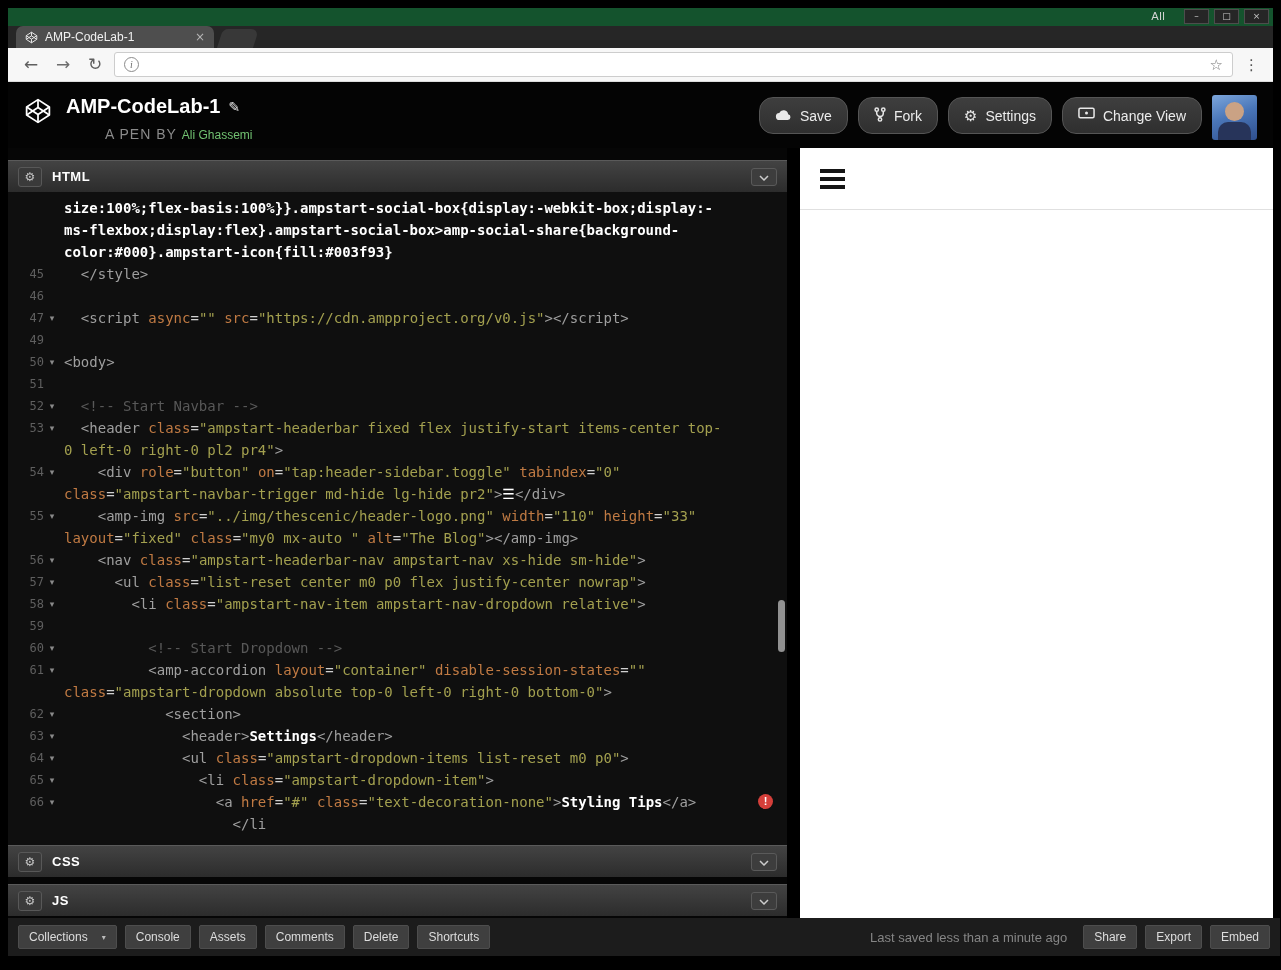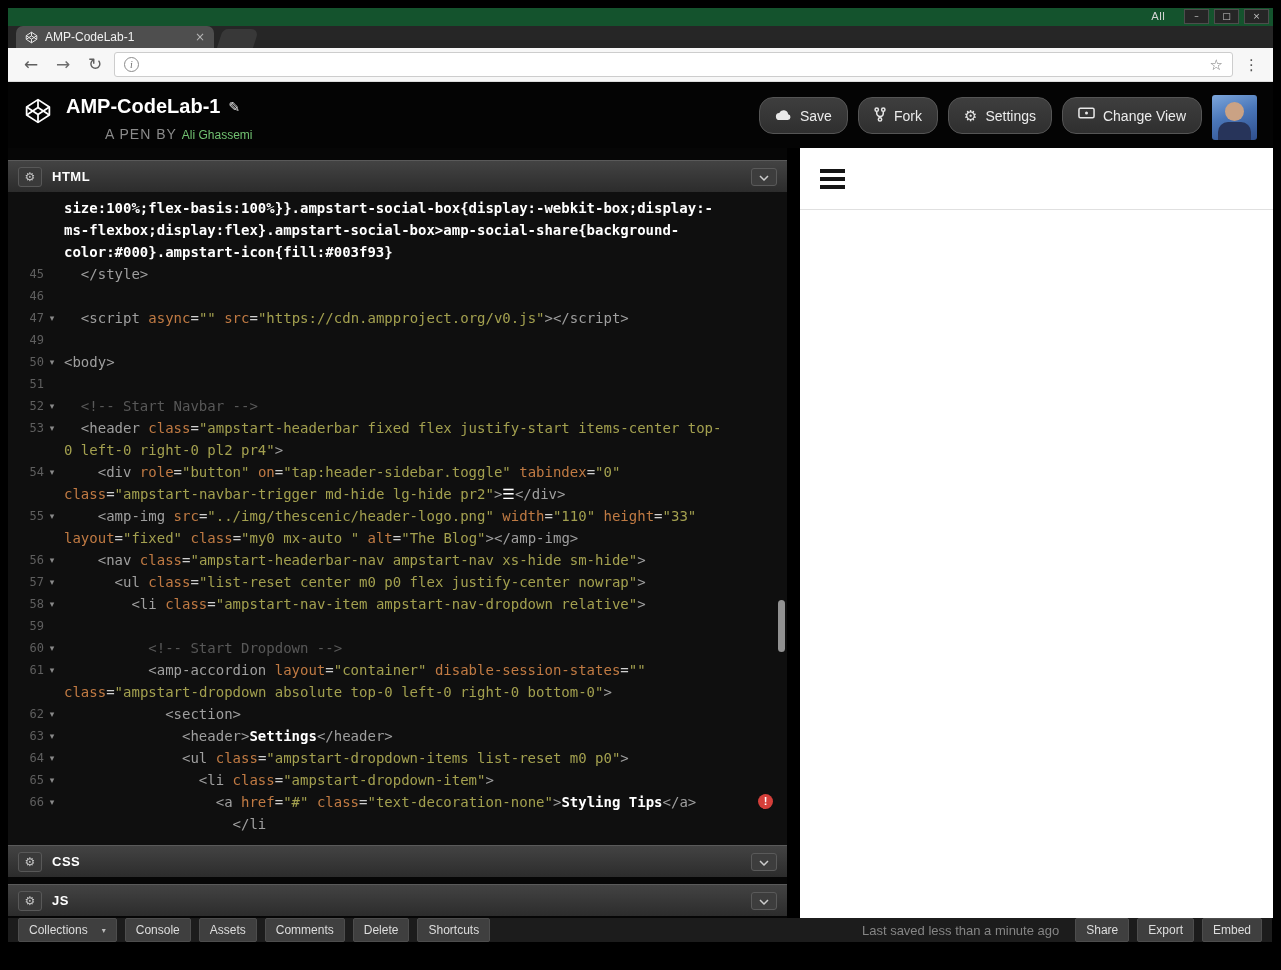--- a/index.html
+++ b/index.html
@@ -93,21 +93,21 @@
                   background:#919191; border-radius:4px; }
 
   
   .preview { position:absolute; left:800px; top:148px; width:473px; height:770px; background:#fff; }
   .pv-header { height:62px; border-bottom:1px solid #e0e0e0; position:relative; }
   .hamburger { position:absolute; left:20px; top:21px; width:25px; cursor:pointer; }
   .hamburger .bar { height:4px; background:#151515; margin-bottom:4px; }
   .hamburger .bar:last-child { margin-bottom:0; }
 
   
-  .statusbar { position:absolute; left:8px; right:9px; top:918px; height:24px; background:#1c1c1c;
+  .statusbar { position:absolute; left:8px; right:1px; top:918px; height:38px; background:#1c1c1c;
                display:flex; align-items:center; padding:0 10px; gap:8px; }
   .sb-btn { background:#3f3f3f; border:1px solid #4d4d4d; border-radius:2px; color:#ddd;
             font-size:12px; padding:4px 10px; font-family:"Liberation Sans",sans-serif; cursor:pointer;
             display:flex; align-items:center; gap:14px; }
   .sb-btn .caret { font-size:8px; color:#bbb; }
   .sb-status { margin-left:auto; color:#858585; font-size:13px; margin-right:8px; }
 </style>
 </head>
 <body>
 

